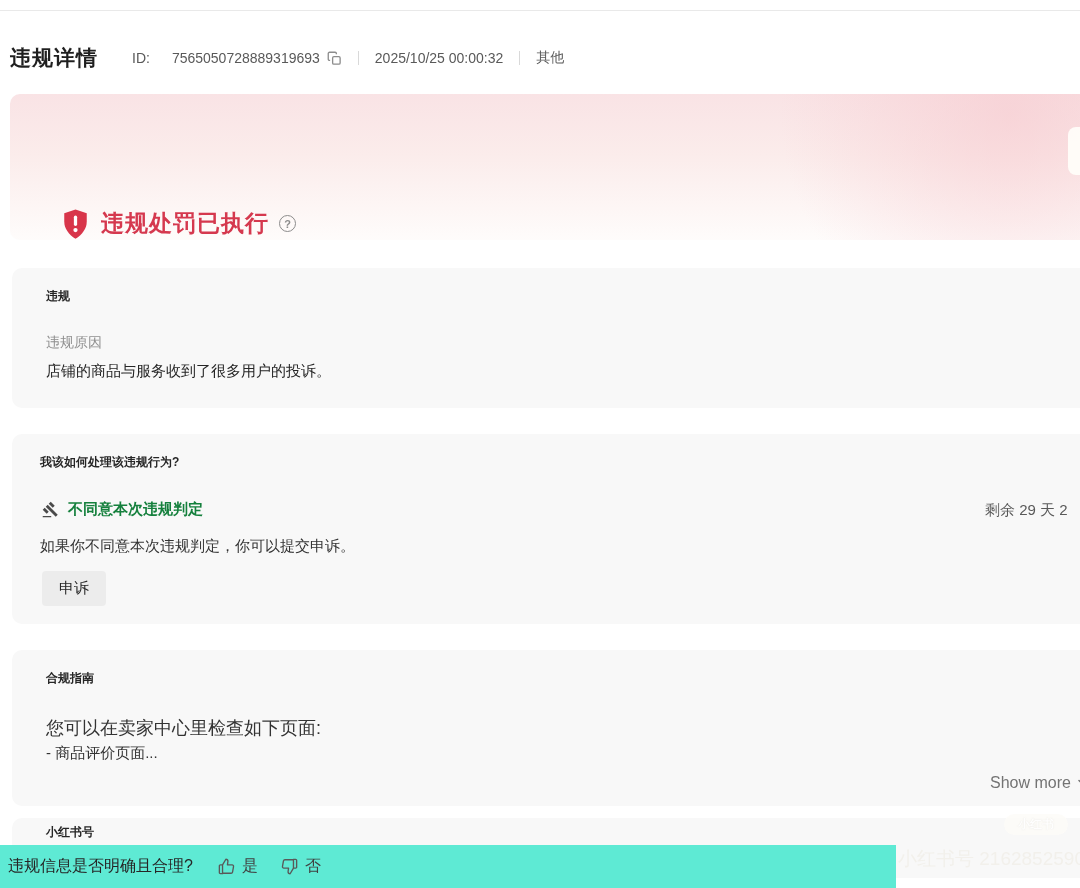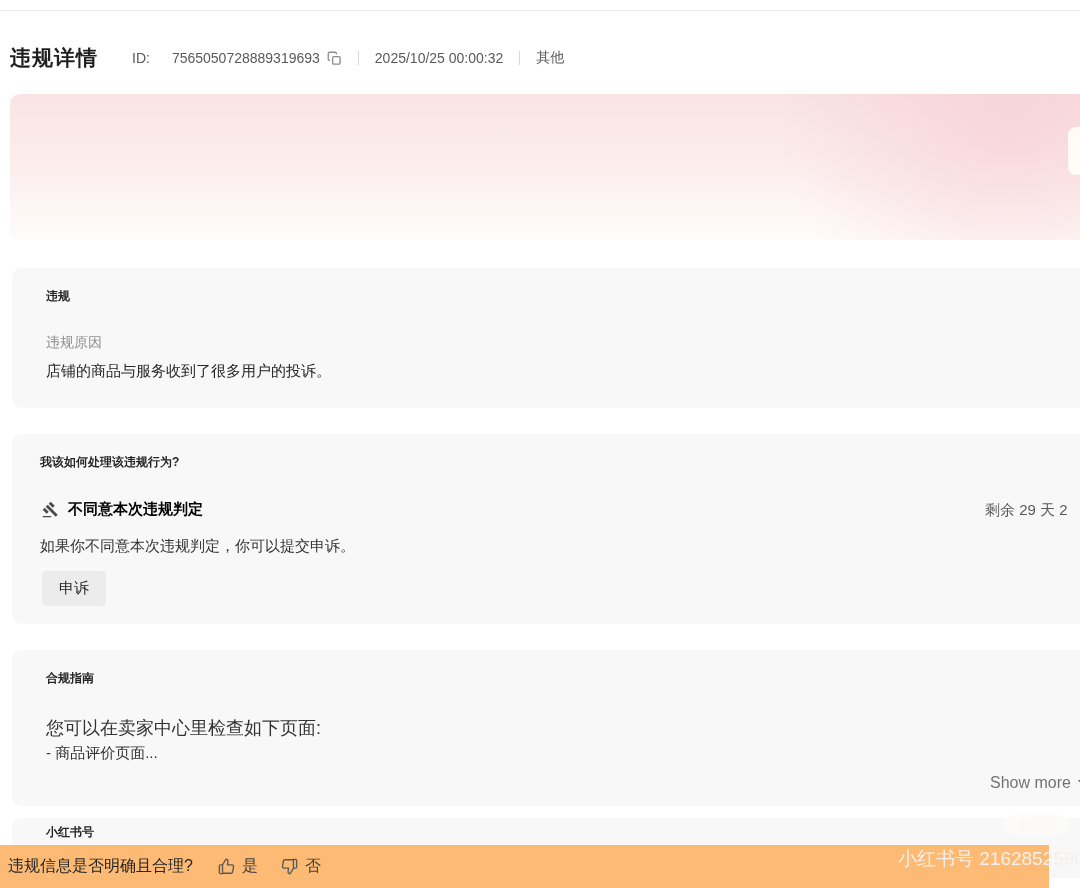--- a/index.html
+++ b/index.html
@@ -35,39 +35,39 @@
   .card-title { font-size:12px; font-weight:600; color:#262626; }
 
   .card-violation { top:268px; height:140px; }
   .card-violation .card-title { position:absolute; left:34px; top:20px; }
   .reason-label { position:absolute; left:34px; top:66px; font-size:14px; color:#8f8f8f; }
   .reason-text  { position:absolute; left:34px; top:94px; font-size:15px; color:#262626; }
 
   .card-handling { top:434px; height:190px; }
   .card-handling .card-title { position:absolute; left:28px; top:20px; }
   .disagree-row { position:absolute; left:30px; top:66px; display:flex; align-items:center; gap:9px; }
-  .disagree-label { font-size:15px; font-weight:600; color:#000000; }
+  .disagree-label { font-size:15px; font-weight:600; color:#15803d; }
   .remaining { position:absolute; left:973px; top:67px; font-size:15px; color:#595959; white-space:nowrap; }
   .appeal-hint { position:absolute; left:28px; top:103px; font-size:15px; color:#333; }
   .appeal-btn { position:absolute; left:30px; top:137px; min-width:64px; height:35px; padding:0 16px;
     background:#ececec; border:none; border-radius:4px; font-size:15px; color:#262626;
     font-family:inherit; cursor:pointer; }
 
   .card-guide { top:650px; height:156px; }
   .card-guide .card-title { position:absolute; left:34px; top:20px; }
   .guide-line1 { position:absolute; left:34px; top:66px; font-size:18px; color:#333; }
   .guide-line2 { position:absolute; left:34px; top:94px; font-size:15px; color:#333; }
   .show-more { position:absolute; left:978px; top:124px; display:flex; align-items:center; gap:7px;
     font-size:16px; color:#737373; cursor:pointer; white-space:nowrap; }
 
   .card-policy { top:818px; height:60px; }
   .card-policy .card-title { position:absolute; left:34px; top:6px; }
 
   
-  .feedback-bar { position:absolute; left:0; top:845px; width:1049px; height:43px; background:#fdba74; z-index:5; }
+  .feedback-bar { position:absolute; left:0; top:845px; width:896px; height:43px; background:#5eead4; z-index:5; }
   .feedback-inner { position:absolute; left:8px; top:11px; display:flex; align-items:center; }
   .feedback-question { font-size:16px; color:#262626; }
   .vote-btn { display:flex; align-items:center; gap:6px; background:none; border:none; cursor:pointer;
     font-family:inherit; font-size:16px; color:#404040; padding:0; }
   .vote-yes { margin-left:24px; }
   .vote-no  { margin-left:22px; }
 
   
   .wm-pill { position:absolute; left:1004px; top:814px; width:64px; height:21px; border-radius:11px;
     background:rgba(253,252,248,0.85); display:flex; align-items:center; justify-content:center; z-index:6;
@@ -96,20 +96,31 @@
       </button>
       <span class="v-sep"></span>
       <span>2025/10/25 00:00:32</span>
       <span class="v-sep"></span>
       <span>其他</span>
     </div>
   </div>
 
   <div class="banner">
     <div class="banner-illustration"></div>
+    <div class="banner-title-row">
+      <span style="display:inline-flex;">
+        <svg width="27" height="30" viewBox="0 0 24 26">
+          <path fill="#d8354a" d="M12 0l10 3.5v7.2c0 6.5-4.2 11.8-10 15.3C6.2 22.5 2 17.2 2 10.7V3.5L12 0z"></path>
+          <rect x="10.55" y="5.5" width="2.9" height="9.2" rx="1.45" fill="#fff"></rect>
+          <circle cx="12" cy="18.4" r="1.9" fill="#fff"></circle>
+        </svg>
+      </span>
+      <span class="banner-title">违规处罚已执行</span>
+      <span class="help-icon">?</span>
+    </div>
 
   </div>
 
   <div class="card card-violation">
     <div class="card-title">违规</div>
     <div class="reason-label">违规原因</div>
     <div class="reason-text">店铺的商品与服务收到了很多用户的投诉。</div>
   </div>
 
   <div class="card card-handling">

